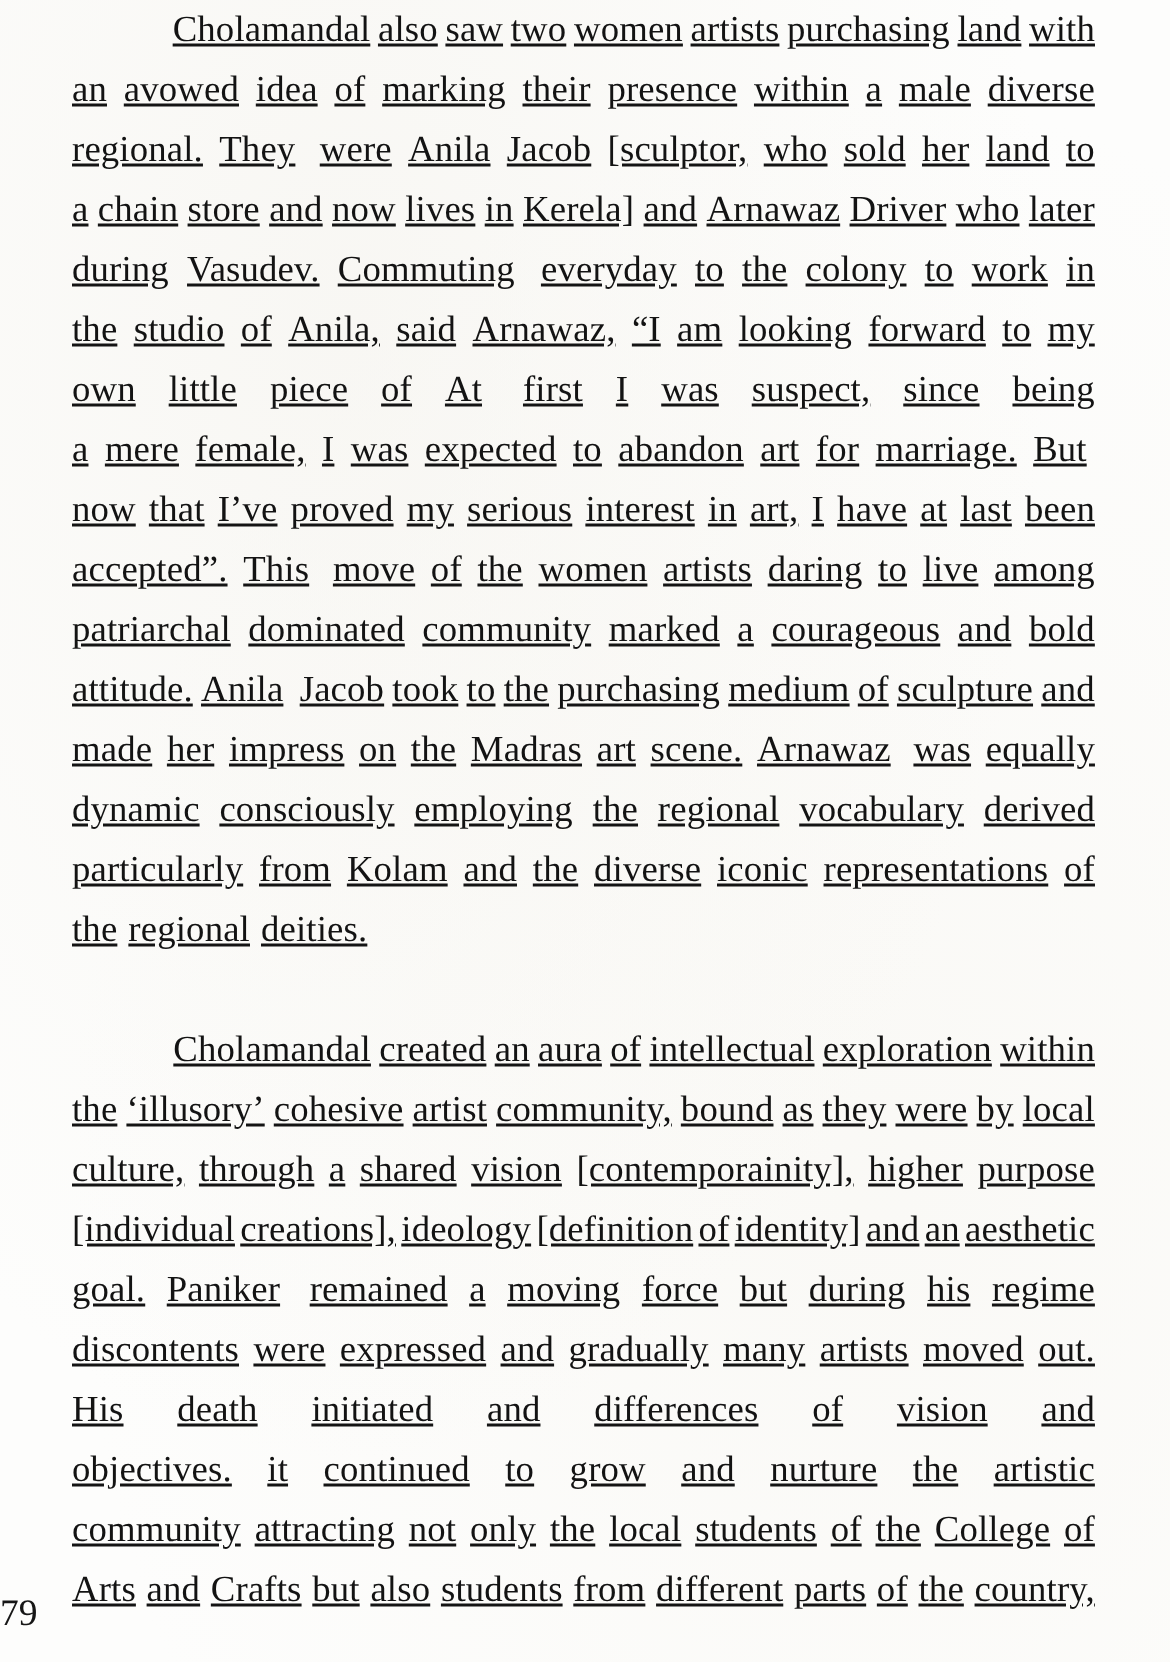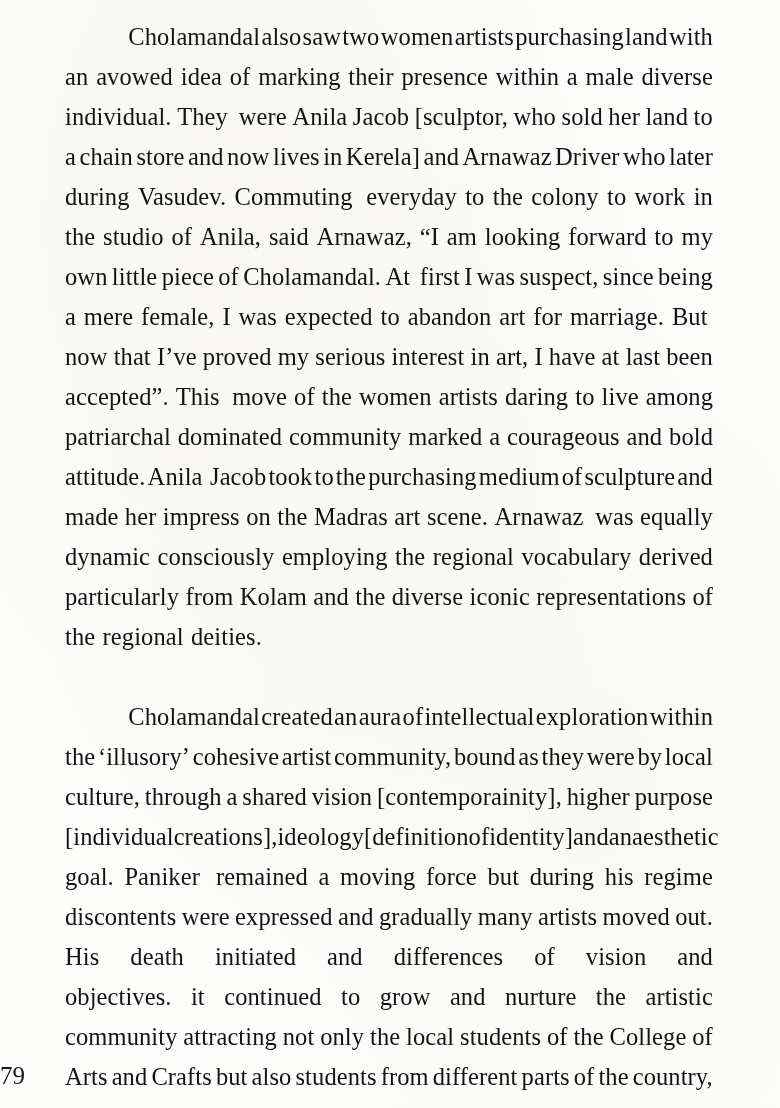--- a/index.html
+++ b/index.html
@@ -29,21 +29,22 @@
     z-index: 0;
   }
   #body-text {
     position: absolute;
     left: 48px;
     top: 0px;
     width: 682px;
     z-index: 1;
   }
   .para {
-    margin: 17px;
+    margin: 0;
+    text-decoration: underline;
   }
   .para + .para {
     margin-top: 40px;
   }
   .line {
     display: flex;
     height: 40px;
     align-items: center;
     font-size: 24.5px;
     letter-spacing: 0.1px;
@@ -111,21 +112,21 @@
           <span class="w">of</span>
           <span class="w">marking</span>
           <span class="w">their</span>
           <span class="w">presence</span>
           <span class="w">within</span>
           <span class="w">a</span>
           <span class="w">male</span>
           <span class="w">diverse</span>
         </div>
         <div class="line just">
-          <span class="w">individual.</span>
+          <span class="w">regional.</span>
           <span class="w sgap">They</span>
           <span class="w">were</span>
           <span class="w">Anila</span>
           <span class="w">Jacob</span>
           <span class="w">[sculptor,</span>
           <span class="w">who</span>
           <span class="w">sold</span>
           <span class="w">her</span>
           <span class="w">land</span>
           <span class="w">to</span>
@@ -169,21 +170,20 @@
           <span class="w">looking</span>
           <span class="w">forward</span>
           <span class="w">to</span>
           <span class="w">my</span>
         </div>
         <div class="line just">
           <span class="w">own</span>
           <span class="w">little</span>
           <span class="w">piece</span>
           <span class="w">of</span>
-          <span class="w">Cholamandal.</span>
           <span class="w sgap">At</span>
           <span class="w">first</span>
           <span class="w">I</span>
           <span class="w">was</span>
           <span class="w">suspect,</span>
           <span class="w">since</span>
           <span class="w">being</span>
         </div>
         <div class="line just">
           <span class="w">a</span>

